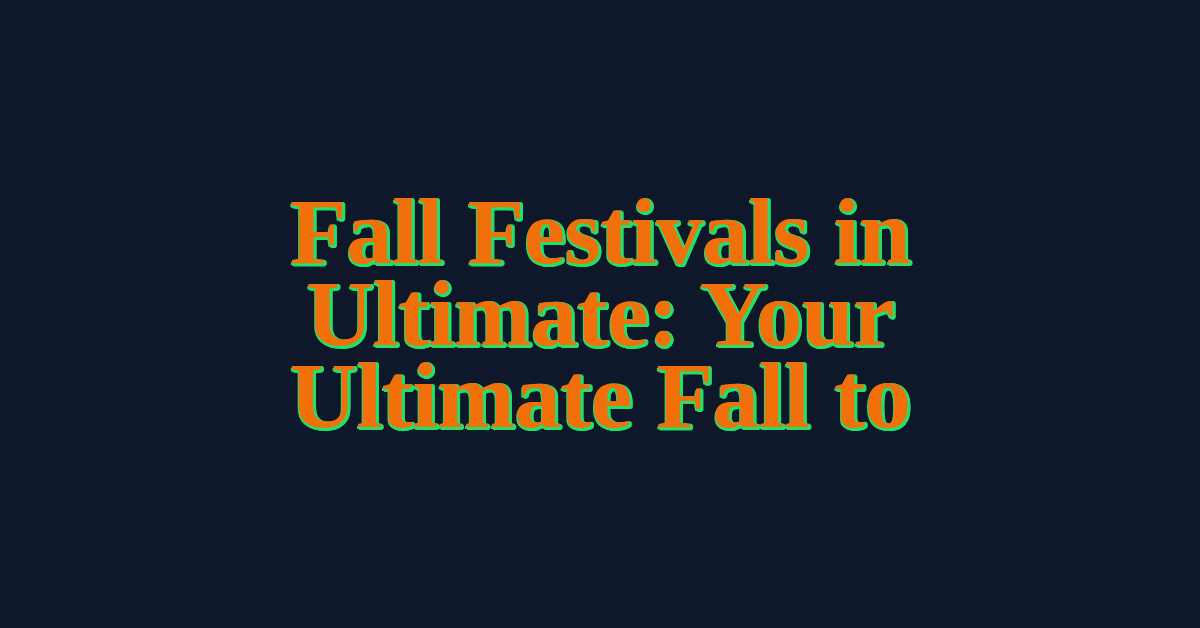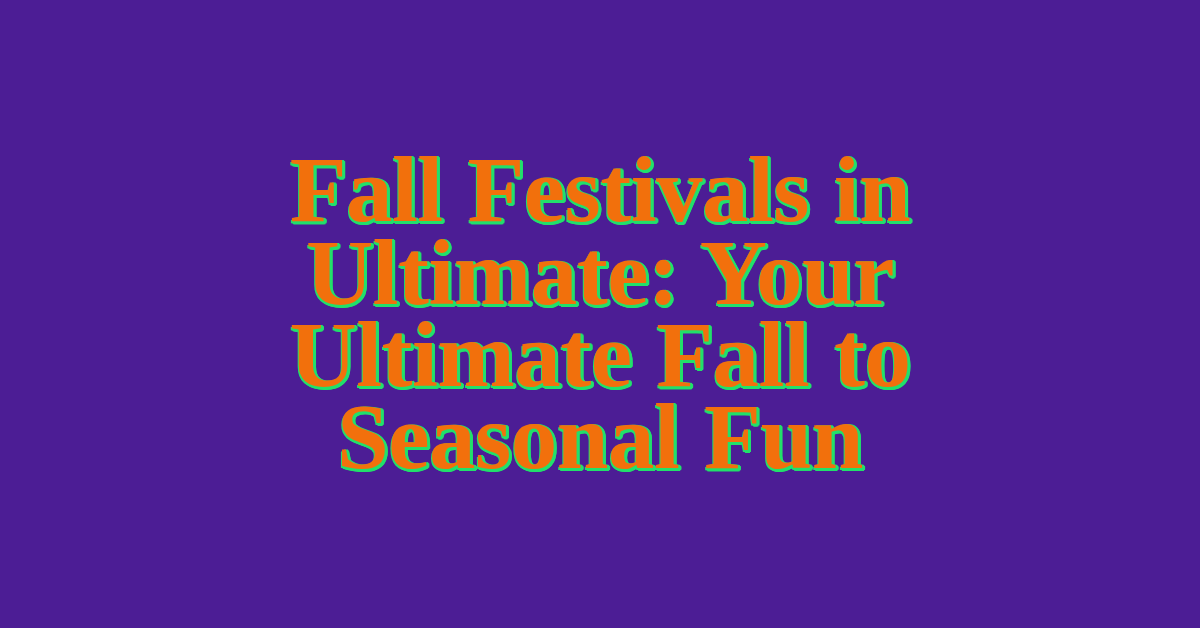--- a/index.html
+++ b/index.html
@@ -55,26 +55,25 @@
   }
 
   #headline .hl-line {
     display: block;
     white-space: nowrap;
   }
 </style>
 </head>
 <body>
 
-<div id="card" style="background: #4c1d95;">
+<div id="card" style="background: #0f172a;">
 
   <div id="headline-block">
 
     <h1 id="headline" style="color: rgb(242, 112, 12); text-shadow: rgb(34, 224, 107) 2px 0px 0px, rgb(34, 224, 107) 3px 1px 0px, rgb(34, 224, 107) 3px 2px 0px, rgb(34, 224, 107) 2px 3px 0px, rgb(34, 224, 107) 1px 3px 0px, rgb(34, 224, 107) 0px 2px 0px, rgb(34, 224, 107) -1px 2px 0px;">
       <span class="hl-line">Fall Festivals in</span>
       <span class="hl-line">Ultimate: Your</span>
       <span class="hl-line">Ultimate Fall to</span>
-      <span class="hl-line">Seasonal Fun</span>
     </h1>
 
   </div>
 
 </div>
 
 </body></html>

